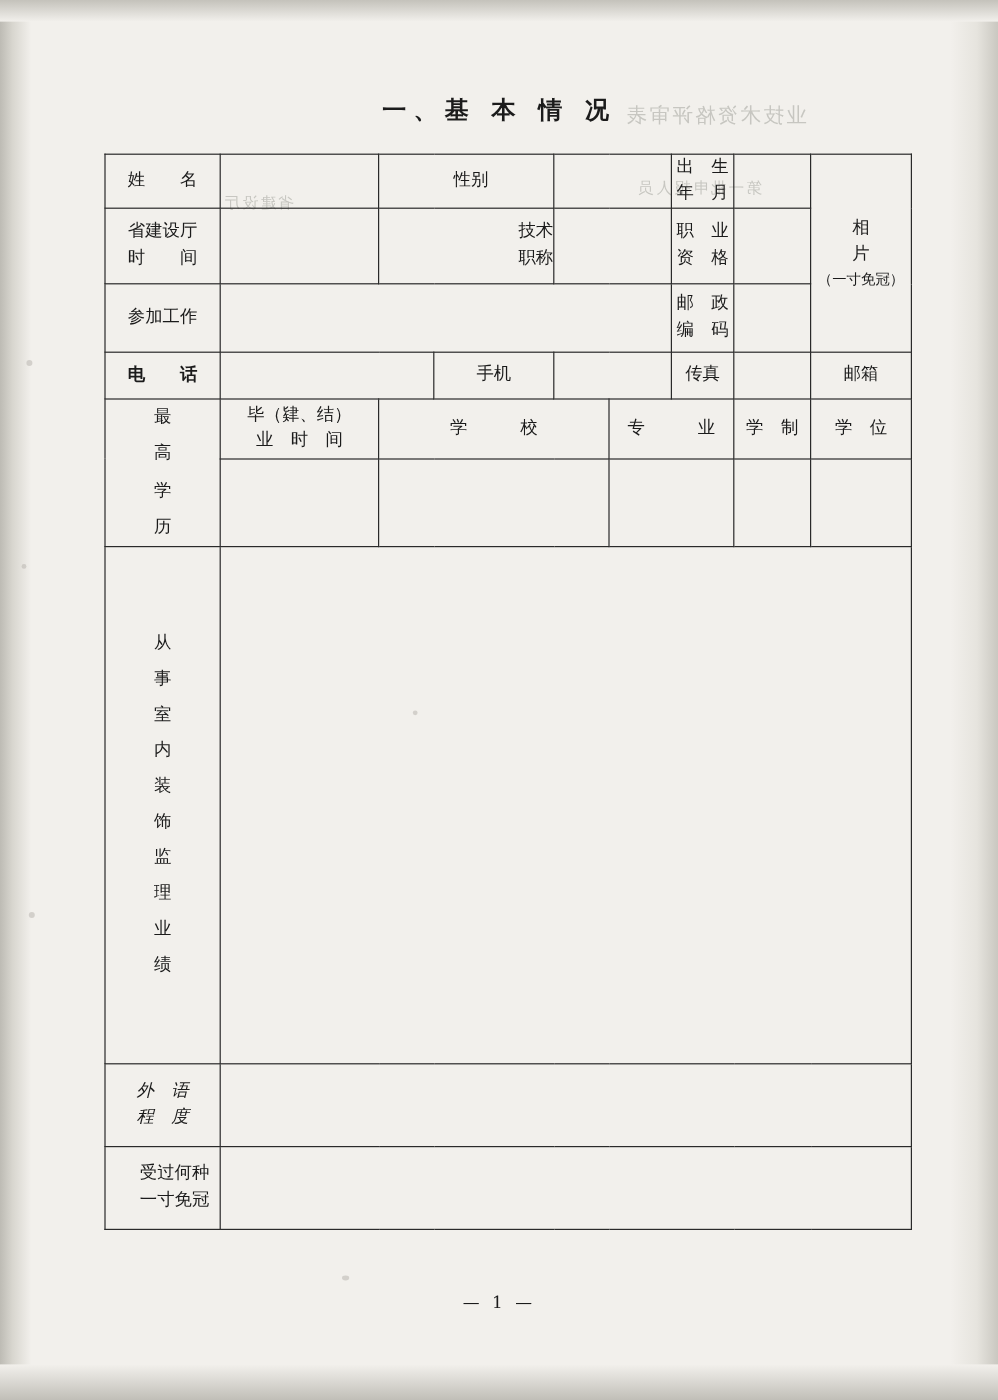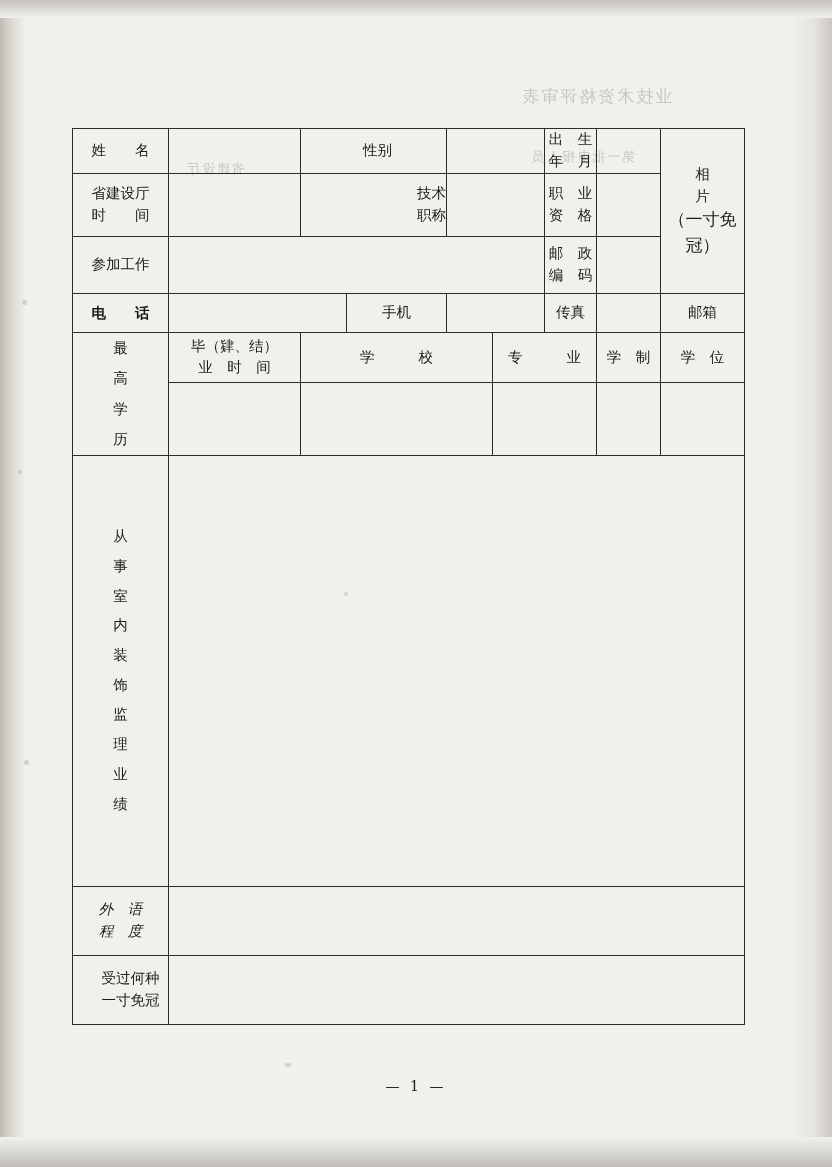--- a/index.html
+++ b/index.html
@@ -67,21 +67,21 @@
     top: 78px;
     text-align: center;
     font-size: 20px;
     font-weight: bold;
     letter-spacing: 6px;
     font-family: "DejaVu Serif", "Liberation Serif", serif;
   }
 
   table.form {
     position: absolute;
-    left: 72px;
+    left: 87px;
     top: 128px;
     width: 672px;
     border-collapse: collapse;
     table-layout: fixed;
   }
   table.form td {
     border: 1px solid #2a2a2a;
     padding: 0;
     vertical-align: middle;
     text-align: center;
@@ -124,20 +124,21 @@
   <div class="speck" style="left:22px;top:300px;width:5px;height:5px;"></div>
   <div class="speck" style="left:18px;top:470px;width:4px;height:4px;"></div>
   <div class="speck" style="left:24px;top:760px;width:5px;height:5px;"></div>
   <div class="speck" style="left:285px;top:1063px;width:6px;height:4px;"></div>
   <div class="speck" style="left:344px;top:592px;width:4px;height:4px;"></div>
 
   <div class="ghost" style="left:520px;top:85px;font-size:17px;">业技术资格评审表</div>
   <div class="ghost" style="left:530px;top:148px;font-size:13px;">第一批申报人员</div>
   <div class="ghost" style="left:185px;top:160px;font-size:13px;">省建设厅</div>
 
+  <div class="title">一、基 本 情 况</div>
 
   <table class="form">
     <colgroup>
       <col style="width:96px">
       <col style="width:132px">
       <col style="width:46px">
       <col style="width:100px">
       <col style="width:46px">
       <col style="width:52px">
       <col style="width:52px">
@@ -156,21 +157,21 @@
         </td>
         <td colspan="2"></td>
         <td class="two-line">
           <div>出　生</div>
           <div>年　月</div>
         </td>
         <td></td>
         <td rowspan="3" class="photo-cell">
           <div>相</div>
           <div>片</div>
-          <div style="font-size:17px;">（一寸免冠）</div>
+          <div style="font-size:12px;">（一寸免冠）</div>
         </td>
       </tr>
 
       <tr>
         <td class="two-line" style="height:62px;">
           <div>省建设厅</div>
           <div>时　　间</div>
         </td>
         <td></td>
         <td colspan="2" class="two-line" style="text-align:right;padding-left:8px;">

